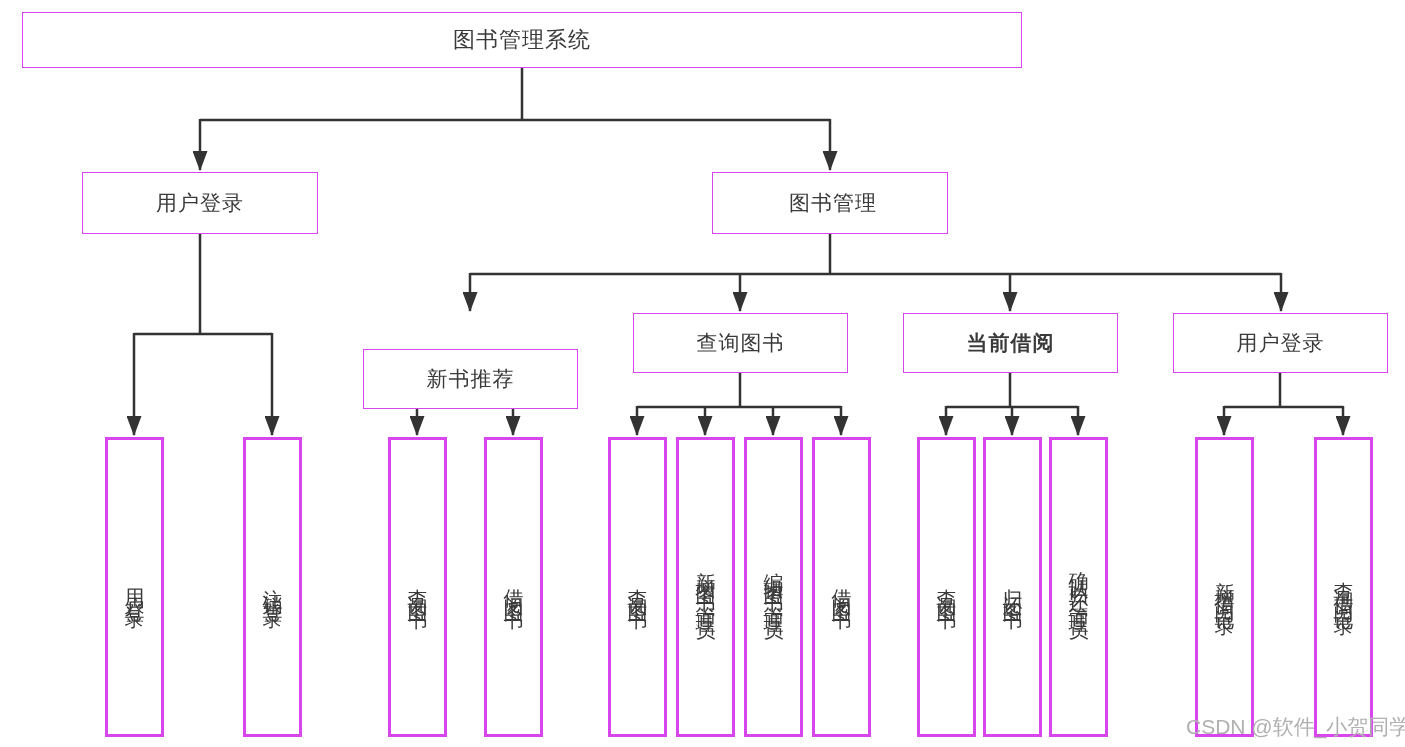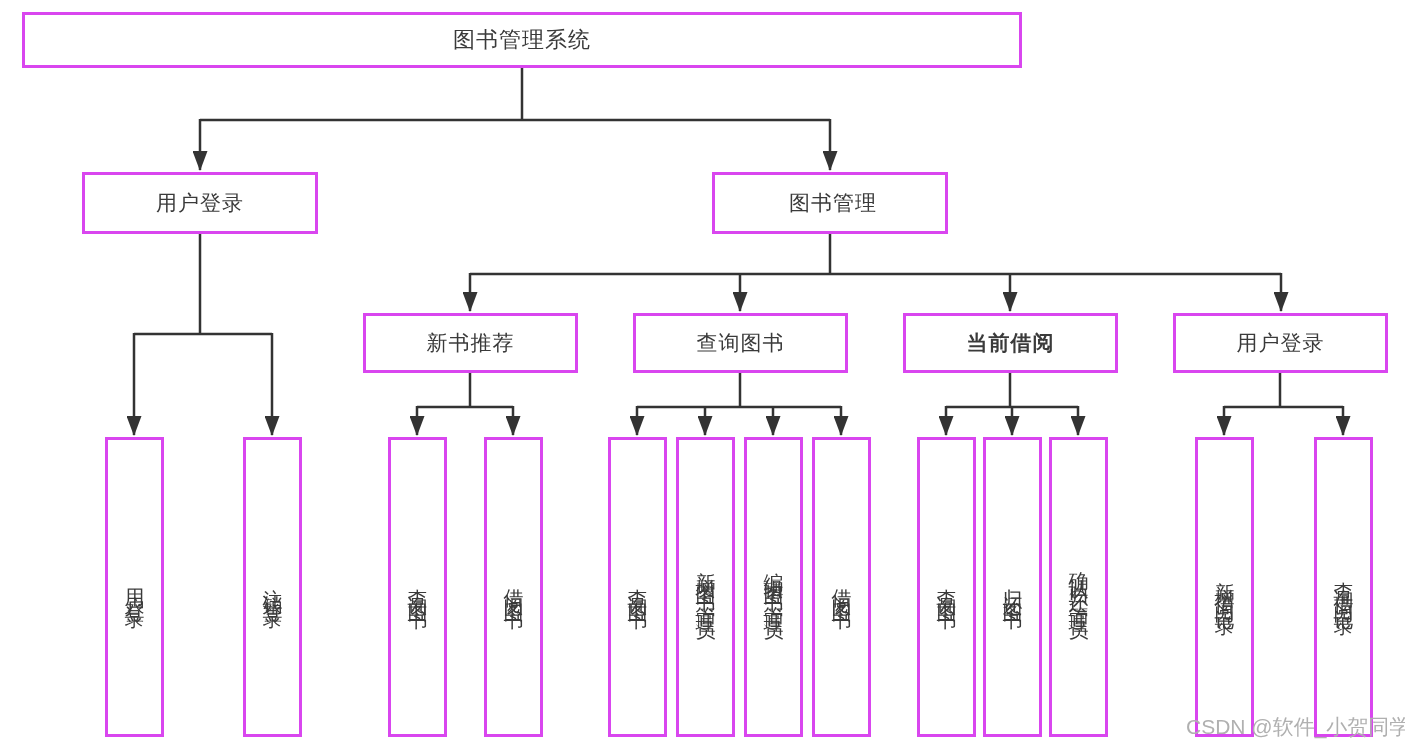--- a/index.html
+++ b/index.html
@@ -19,21 +19,21 @@
     position: absolute;
     left: 0; top: 0;
     width: 1405px;
     height: 747px;
     pointer-events: none;
   }
   .box {
     position: absolute;
     box-sizing: border-box;
     background: #ffffff;
-    border: 3px solid #d946ef;
+    border: 1px solid #d946ef;
     display: flex;
     align-items: center;
     justify-content: center;
     color: #3a3a3a;
     z-index: 2;
   }
   .hlabel {
     font-size: 21px;
     letter-spacing: 1px;
     white-space: nowrap;
@@ -125,21 +125,21 @@
     <span class="hlabel">图书管理系统</span>
   </div>
 
   <div class="box lvl2" style="left:82px;">
     <span class="hlabel">用户登录</span>
   </div>
   <div class="box lvl2" style="left:712px;padding-left:6px;">
     <span class="hlabel">图书管理</span>
   </div>
 
-  <div class="box lvl3" style="left:363px;">
+  <div class="box lvl3" style="left:363px;margin-top:36px;">
     <span class="hlabel">新书推荐</span>
   </div>
   <div class="box lvl3" style="left:633px;">
     <span class="hlabel">查询图书</span>
   </div>
   <div class="box lvl3" style="left:903px;font-weight:bold;">
     <span class="hlabel">当前借阅</span>
   </div>
   <div class="box lvl3" style="left:1173px;">
     <span class="hlabel">用户登录</span>

